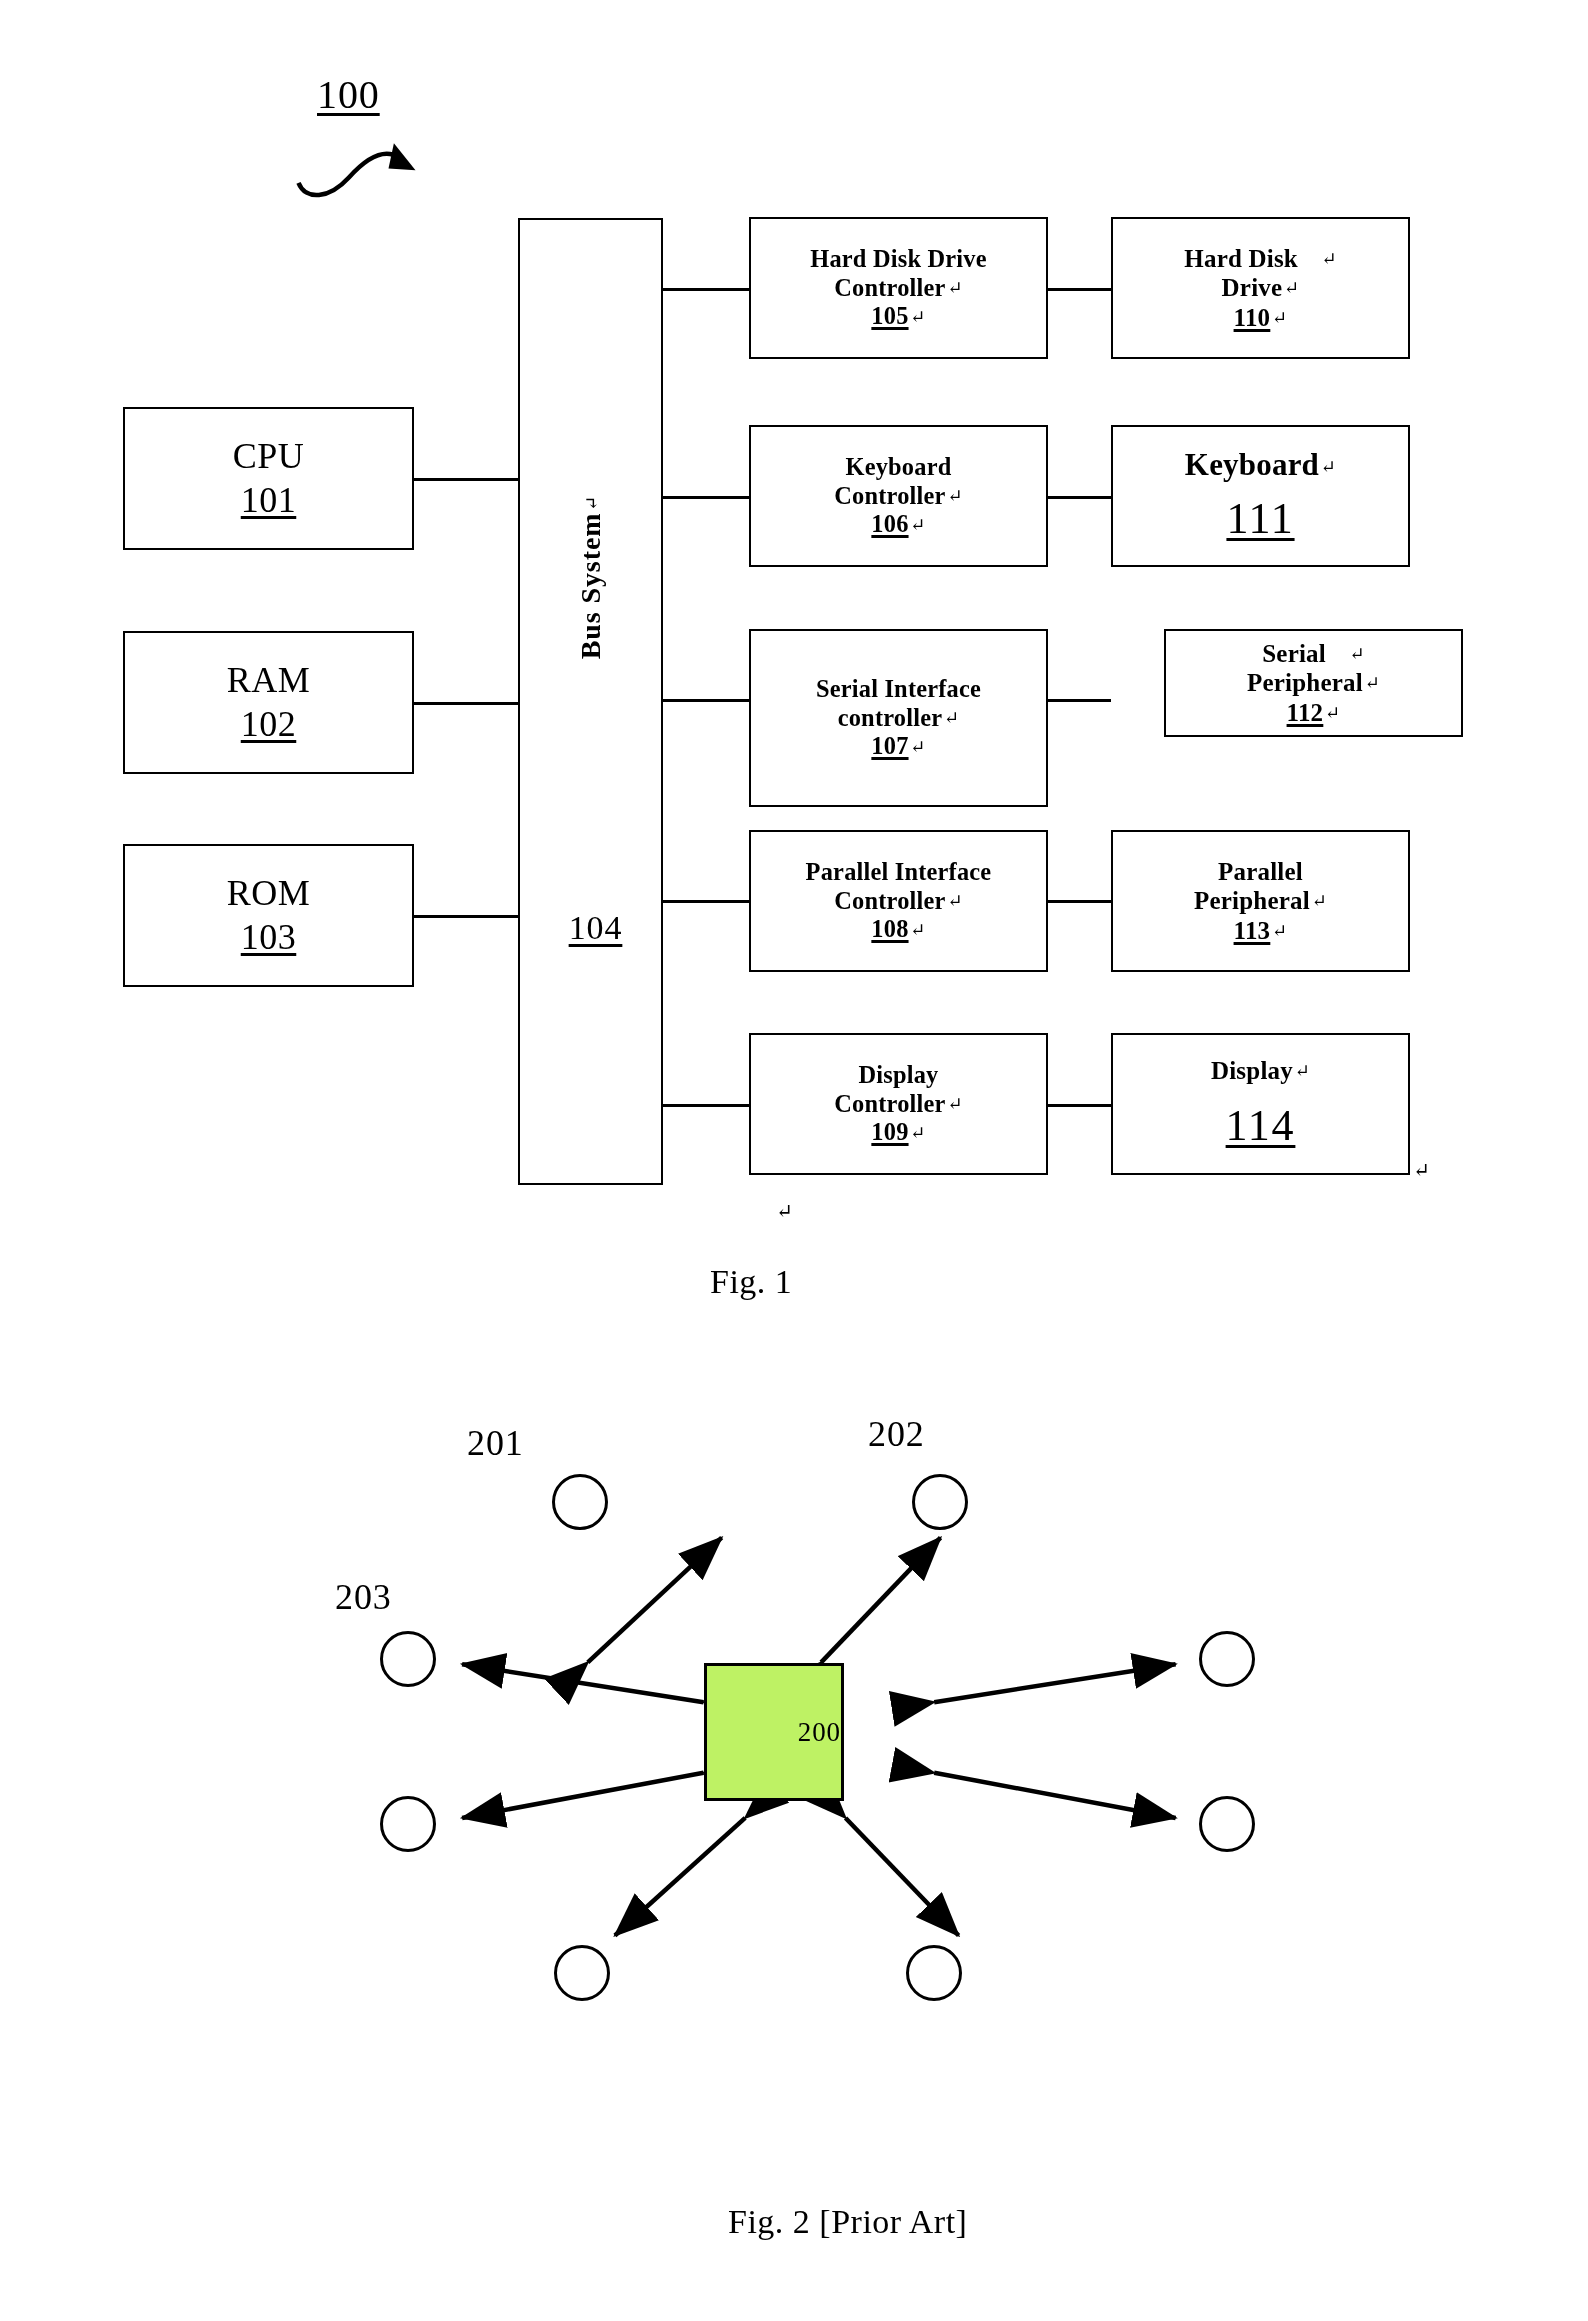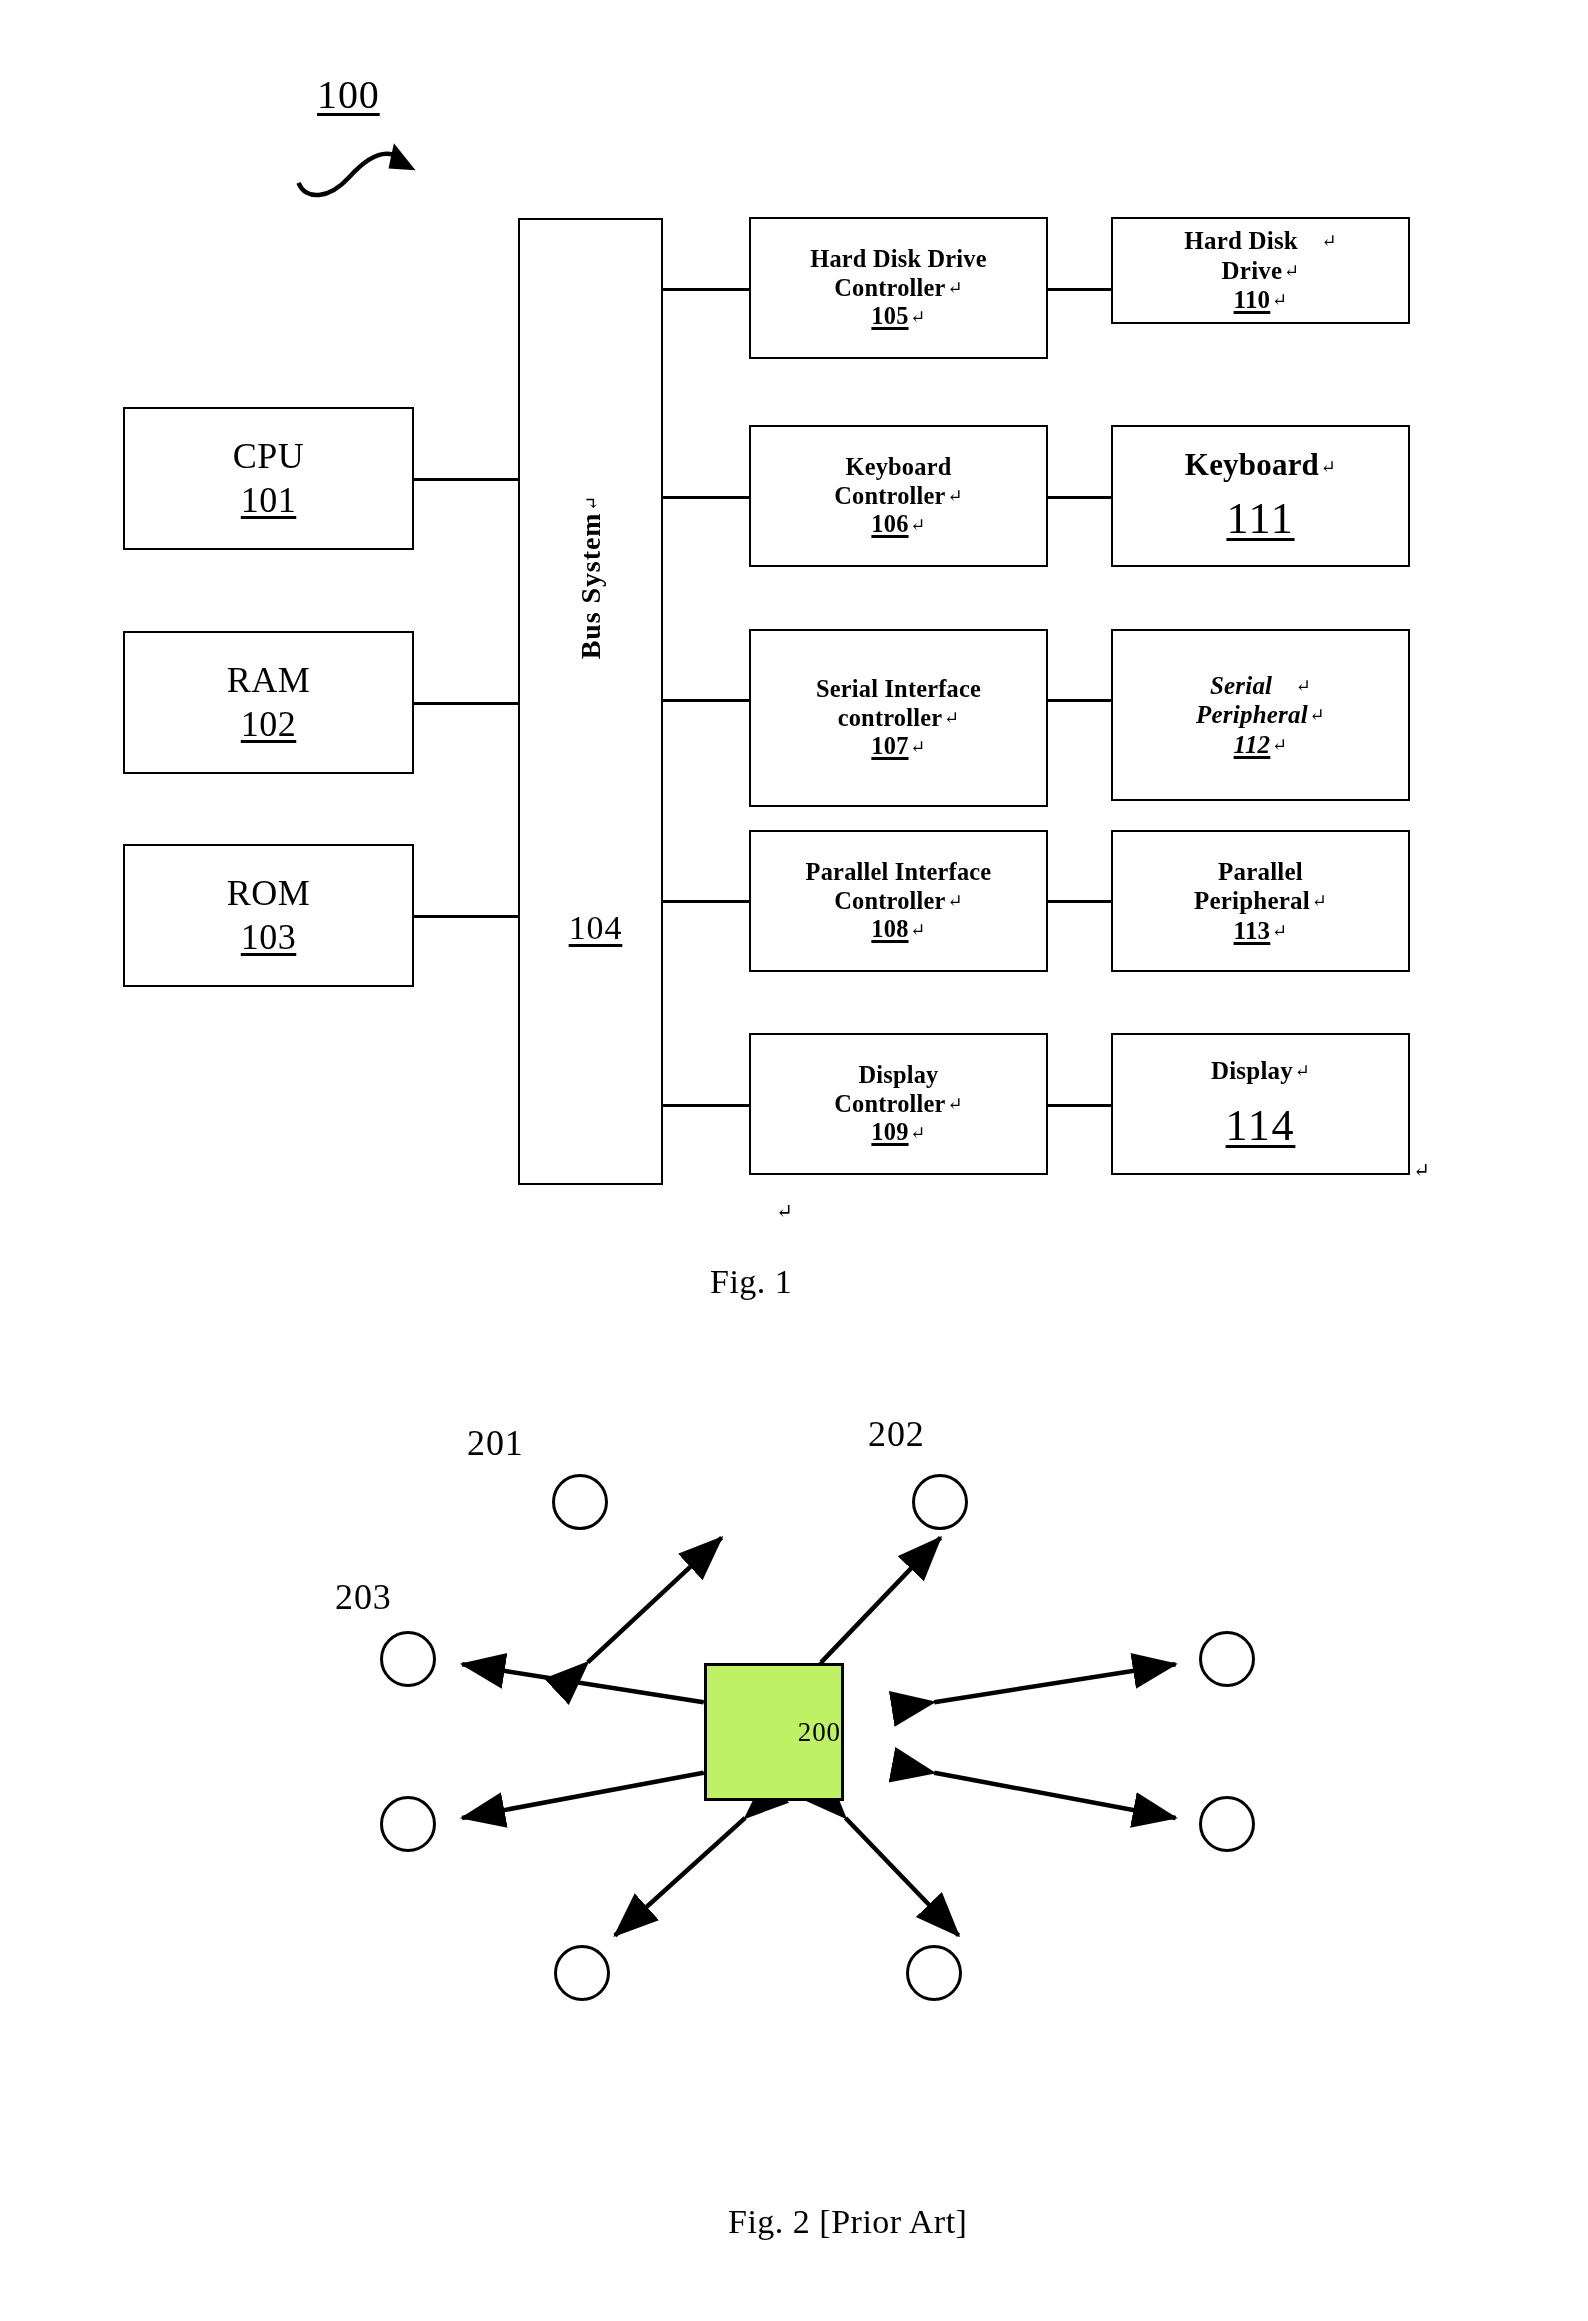--- a/index.html
+++ b/index.html
@@ -131,32 +131,32 @@
     <span class="ln"><span>Controller</span><span class="cr">↵</span></span>
     <span class="ln"><span class="num">109</span><span class="cr">↵</span></span>
   </div>
 
   <div class="wire" style="left:663px;top:288px;width:86px;"></div>
   <div class="wire" style="left:663px;top:496px;width:86px;"></div>
   <div class="wire" style="left:663px;top:699px;width:86px;"></div>
   <div class="wire" style="left:663px;top:900px;width:86px;"></div>
   <div class="wire" style="left:663px;top:1104px;width:86px;"></div>
 
-  <div class="box peribox" style="left:1111px;top:217px;width:299px;height:107px;">
+  <div class="box peribox" style="left:1111px;top:217px;width:299px;height:142px;">
     <span class="ln"><span>Hard Disk</span><span class="cr gap">↵</span></span>
     <span class="ln"><span>Drive</span><span class="cr">↵</span></span>
     <span class="ln"><span class="num">110</span><span class="cr">↵</span></span>
   </div>
 
   <div class="box peribox" style="left:1111px;top:425px;width:299px;height:142px;">
     <span class="ln" style="font-size:31px;"><span>Keyboard</span><span class="cr">↵</span></span>
     <span class="bignum" style="margin-top:9px;">111</span>
   </div>
 
-  <div class="box peribox" style="left:1111px;top:629px;width:299px;height:172px;font-style:italic;">
+  <div class="box peribox" style="left:1164px;top:629px;width:299px;height:108px;">
     <span class="ln"><span>Serial</span><span class="cr gap">↵</span></span>
     <span class="ln"><span>Peripheral</span><span class="cr">↵</span></span>
     <span class="ln"><span class="num">112</span><span class="cr">↵</span></span>
   </div>
 
   <div class="box peribox" style="left:1111px;top:830px;width:299px;height:142px;">
     <span class="ln">Parallel</span>
     <span class="ln"><span>Peripheral</span><span class="cr">↵</span></span>
     <span class="ln"><span class="num">113</span><span class="cr">↵</span></span>
   </div>

